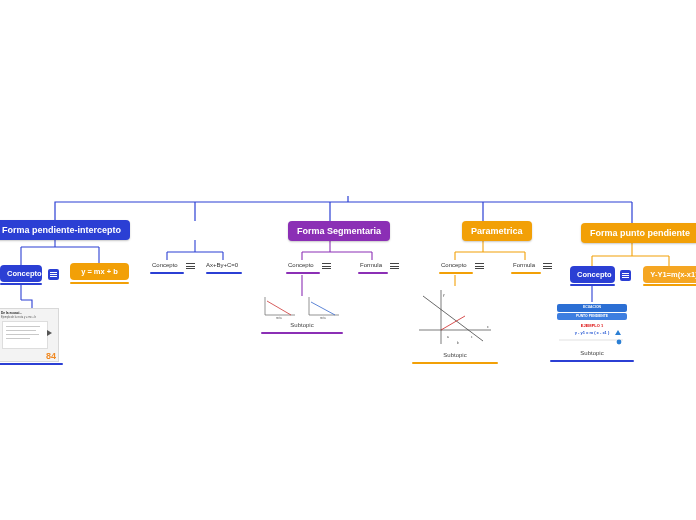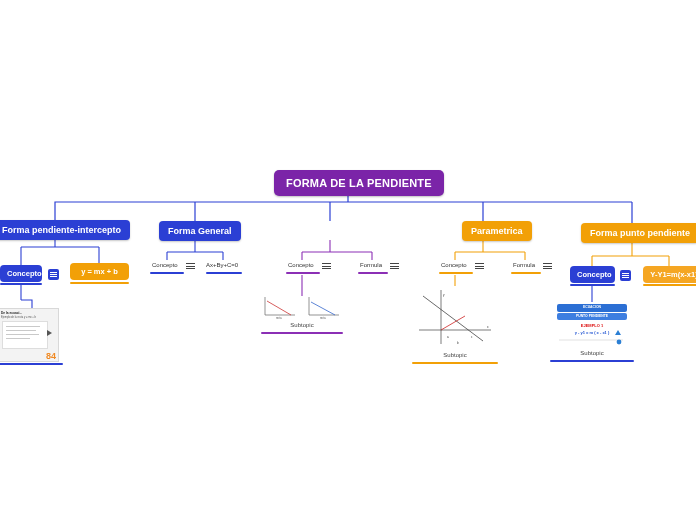--- a/index.html
+++ b/index.html
@@ -124,21 +124,20 @@
     <path d="M525,252 L525,260" stroke="#f2a007" stroke-width="1.1" fill="none"></path>
     <path d="M455,275 L455,286" stroke="#f2a007" stroke-width="1.1" fill="none"></path>
 
     <path d="M632,242 L632,256" stroke="#f2a007" stroke-width="1.1" fill="none"></path>
     <path d="M592,256 L669,256" stroke="#f2a007" stroke-width="1.1" fill="none"></path>
     <path d="M592,256 L592,266" stroke="#f2a007" stroke-width="1.1" fill="none"></path>
     <path d="M669,256 L669,266" stroke="#f2a007" stroke-width="1.1" fill="none"></path>
     <path d="M592,285 L592,302" stroke="#2b3fd4" stroke-width="1.1" fill="none"></path>
   </svg>
 
-  <div class="node root-node" style="left:274px;top:170px;">FORMA DE LA PENDIENTE</div>
 
   <div class="node l1 blue" style="left:-7px;top:220px;">Forma pendiente-intercepto</div>
 
   <div class="node pill blue" style="left:0px;top:265px;width:42px;">Concepto</div>
   <span class="icon-btn" style="position:absolute;left:48px;top:269px;">
       <i></i>
       <i></i>
       <i></i>
     </span>
   <div class="underline u-blue" style="left:0px;top:283px;width:42px;"></div>
@@ -155,33 +154,33 @@
         <div class="ln" style="left:3px;top:8px;width:30px;"></div>
         <div class="ln" style="left:3px;top:12px;width:33px;"></div>
         <div class="ln" style="left:3px;top:16px;width:24px;"></div>
       </div>
       <div class="play"></div>
       <div class="bignum">84</div>
     </div>
   </div>
   <div class="underline u-blue" style="left:-3px;top:363px;width:66px;"></div>
 
-  <div class="node l1 blue" style="left:159px;top:221px;">Forma General</div>
 
   <div class="plainlabel" style="position:absolute;left:152px;top:262px;">Concepto</div>
   <span class="hamb" style="position:absolute;left:186px;top:262px;">
       <i></i>
       <i></i>
       <i></i>
     </span>
   <div class="underline u-blue" style="left:150px;top:272px;width:34px;"></div>
 
   <div class="plainlabel" style="position:absolute;left:206px;top:262px;">Ax+By+C=0</div>
   <div class="underline u-blue" style="left:206px;top:272px;width:36px;"></div>
 
+  <div class="node l1 purple" style="left:288px;top:221px;">Forma Segmentaria</div>
 
   <div class="plainlabel" style="position:absolute;left:288px;top:262px;">Concepto</div>
   <span class="hamb" style="position:absolute;left:322px;top:262px;">
       <i></i>
       <i></i>
       <i></i>
     </span>
   <div class="underline u-purple" style="left:286px;top:272px;width:34px;"></div>
 
   <div class="plainlabel" style="position:absolute;left:360px;top:262px;">Formula</div>

